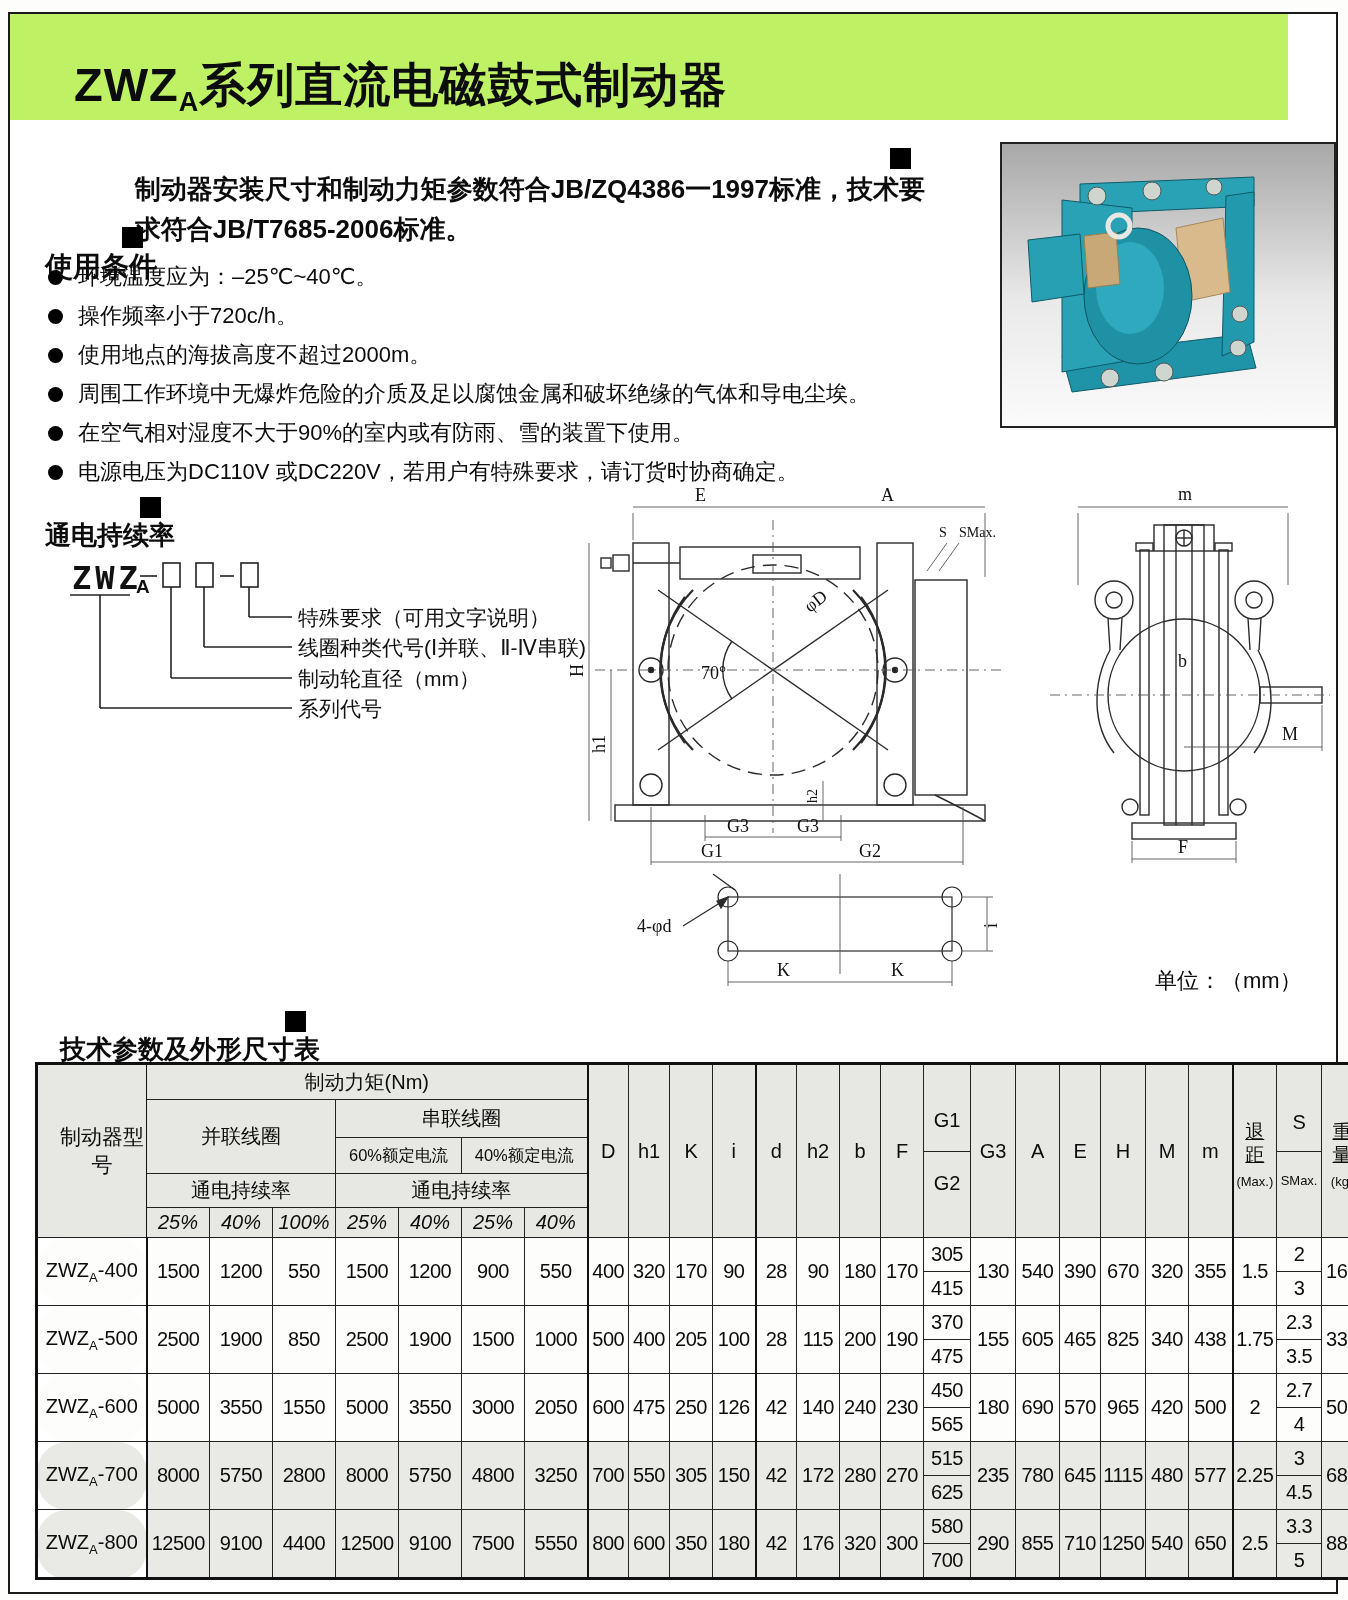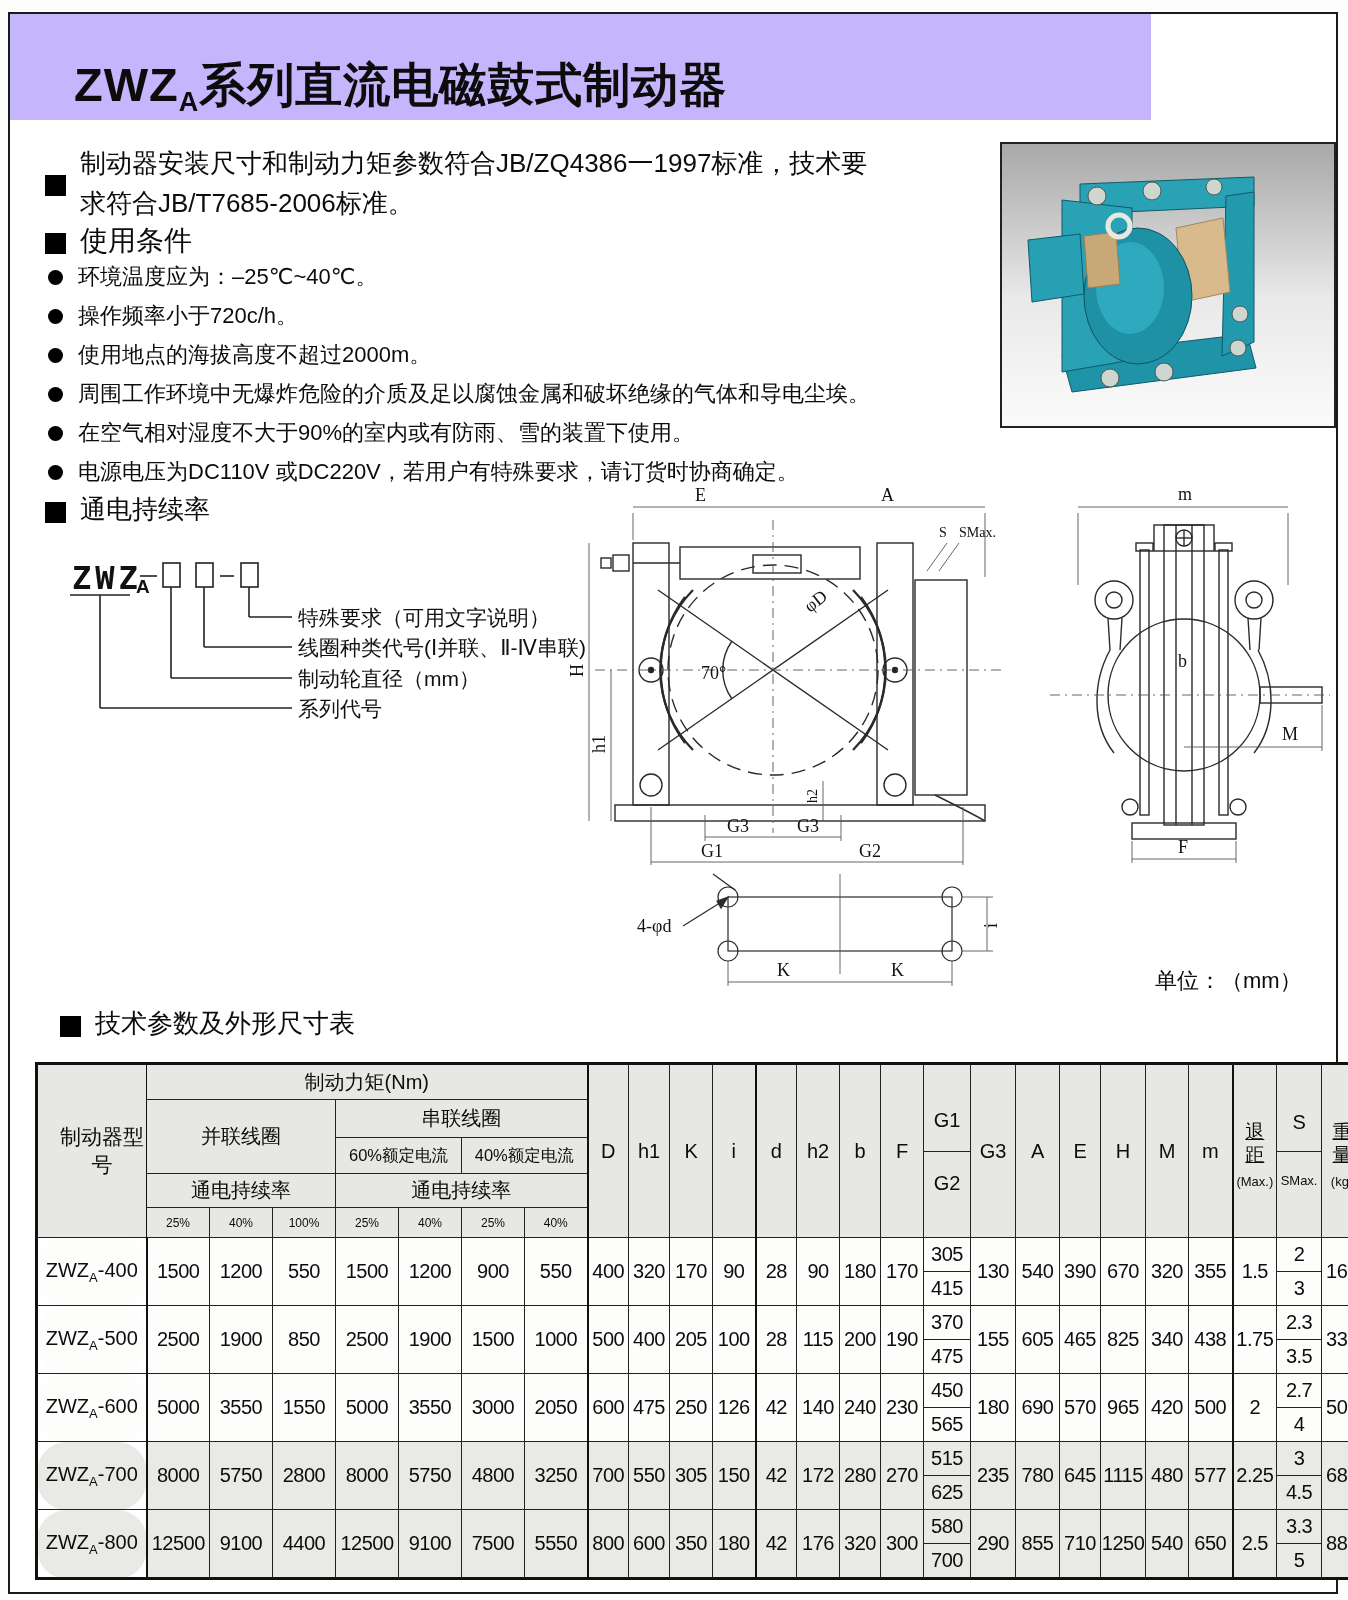--- a/index.html
+++ b/index.html
@@ -1,22 +1,22 @@
 <!DOCTYPE html>
 <html><head>
 <meta charset="utf-8">
 <style>
   html,body{margin:0;padding:0;background:#f5f5f4;}
   .page{position:relative;width:1348px;height:1600px;background:#fdfdfc;overflow:hidden;
         font-family:"Liberation Sans","DejaVu Sans",sans-serif;color:#0c0c0c;}
   .frame{position:absolute;left:8px;top:12px;width:1326px;height:1578px;border:2px solid #1a1a1a;background:#fff;}
-  .titlebar{position:absolute;left:10px;top:14px;width:1141px;height:106px;background:#c4b5fd;}
+  .titlebar{position:absolute;left:10px;top:14px;width:1278px;height:106px;background:#bef264;}
   .title{position:absolute;left:64px;top:40px;font-size:47px;font-weight:bold;letter-spacing:1px;white-space:nowrap;}
   .title sub{font-size:27px;}
-  .sec{position:absolute;display:flex;align-items:center;font-weight:normal;}
+  .sec{position:absolute;display:flex;align-items:flex-end;font-weight:bold;flex-direction:column;}
   .sq{width:21px;height:21px;background:#000;flex:none;margin-right:14px;margin-top:5px;}
   .intro{left:45px;top:143px;width:880px;font-size:26px;line-height:40px;}
   .h-use{left:45px;top:222px;font-size:28px;}
   .h-model{left:45px;top:492px;font-size:26px;}
   .h-spec{left:60px;top:1006px;font-size:26px;}
   .bullet{position:absolute;left:48px;display:flex;align-items:center;font-size:22px;white-space:nowrap;}
   .dot{width:15px;height:15px;border-radius:50%;background:#000;flex:none;margin-right:15px;}
   .photo{position:absolute;left:1000px;top:142px;width:332px;height:282px;border:2px solid #222;
          background:linear-gradient(#a8a8a8,#e9e9e9 55%,#fbfbfb);}
   .unit{position:absolute;left:1155px;top:966px;font-size:22px;}
@@ -31,21 +31,21 @@
   thead th{background:#e7e7e3;font-weight:normal;font-size:20px;}
   tr.h1{height:36px;} tr.h2{height:38px;} tr.h3{height:36px;} tr.h4{height:34px;} tr.h5{height:30px;}
   tbody tr{height:67px;background:#fdfdfc;}
   tbody tr.shade td{background:#e9e9e6;}
   tbody td{font-size:20px;letter-spacing:-0.5px;}
   td.model{font-size:20px;letter-spacing:0;text-align:center;border-radius:30px;}
   td.model sub{font-size:13px;}
   th.gl,td.gl{border-left:2.5px solid #111;}
   th.model-h{border-right:1.5px solid #111;font-size:21px;padding-left:20px;}
   th.sm{font-size:16.5px;}
-  tr.h5 th{font-size:12px;}
+  tr.h5 th{font-size:20px;font-style:italic;}
   .g12{vertical-align:middle;}
   .g12 div.lab{height:62px;line-height:62px;font-size:20px;}
   .hline{border-top:1px solid #222;width:100%;height:0;}
   .s-h div.lab{height:58px;line-height:58px;font-size:20px;}
   .s-h .smax{height:58px;line-height:58px;font-size:13px;}
   .vcell .cjk2{font-size:19px;line-height:23px;word-break:break-all;width:24px;margin:8px auto;text-decoration:underline;}
   .vcell .small{font-size:13px;line-height:16px;}
   td.pair div{height:33px;line-height:33px;}
   td.pair div.pb{border-top:1.5px solid #222;}
 </style>

